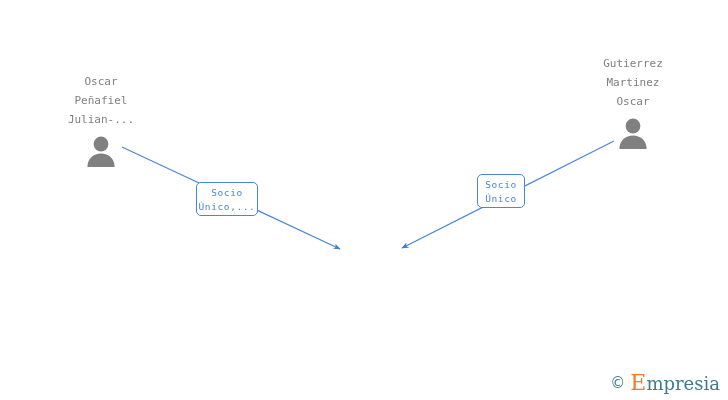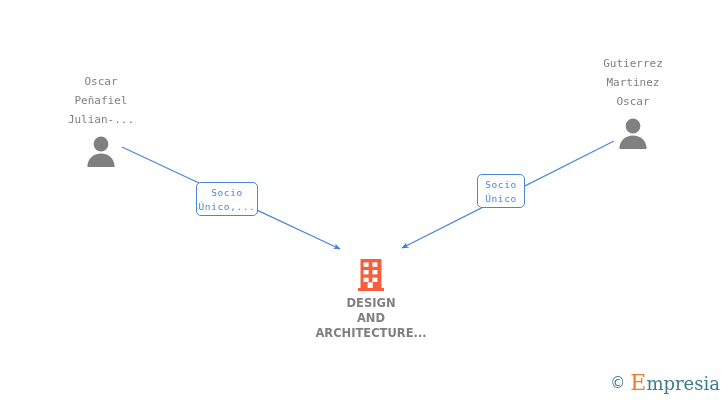--- a/index.html
+++ b/index.html
@@ -146,36 +146,20 @@
   <div class="person-node" style="left:568px; top:54px;">
     <div class="person-name">Gutierrez
 Martinez
 Oscar</div>
     <svg class="person-avatar" viewBox="0 0 34 32">
       <circle cx="17" cy="9" r="7.4" fill="#808080"></circle>
       <path d="M 3.4 32 C 3.4 23.4 9.6 18.6 17 18.6 C 24.4 18.6 30.6 23.4 30.6 32 Z" fill="#808080"></path>
     </svg>
   </div>
 
-  <div class="company-node" style="left:286px; top:259px;">
-    <svg class="company-icon" viewBox="0 0 26 32">
-      <rect x="2.5" y="0" width="21" height="29" fill="#f4603b"></rect>
-      <rect x="0" y="29" width="26" height="3" fill="#f4603b"></rect>
-      <rect x="5.6" y="3.4" width="5" height="4.4" fill="#ffffff"></rect>
-      <rect x="14.4" y="3.4" width="5" height="4.4" fill="#ffffff"></rect>
-      <rect x="5.6" y="11" width="5" height="4.4" fill="#ffffff"></rect>
-      <rect x="14.4" y="11" width="5" height="4.4" fill="#ffffff"></rect>
-      <rect x="5.6" y="18.6" width="5" height="4.4" fill="#ffffff"></rect>
-      <rect x="14.4" y="18.6" width="5" height="4.4" fill="#ffffff"></rect>
-      <rect x="9.6" y="23.4" width="5.2" height="5.6" fill="#ffffff"></rect>
-    </svg>
-    <div class="company-name">DESIGN
-AND
-ARCHITECTURE...</div>
-  </div>
 
   <div class="edge-label" style="left:196px; top:182px; width:62px; height:34px;">Socio
 Único,...</div>
 
   <div class="edge-label" style="left:477px; top:174px; width:48px; height:34px;">Socio
 Único</div>
 
   <div id="watermark">
     <span class="wm-copy">©</span>
     <span class="wm-brand"><span class="wm-e">E</span><span>mpresia</span></span>

